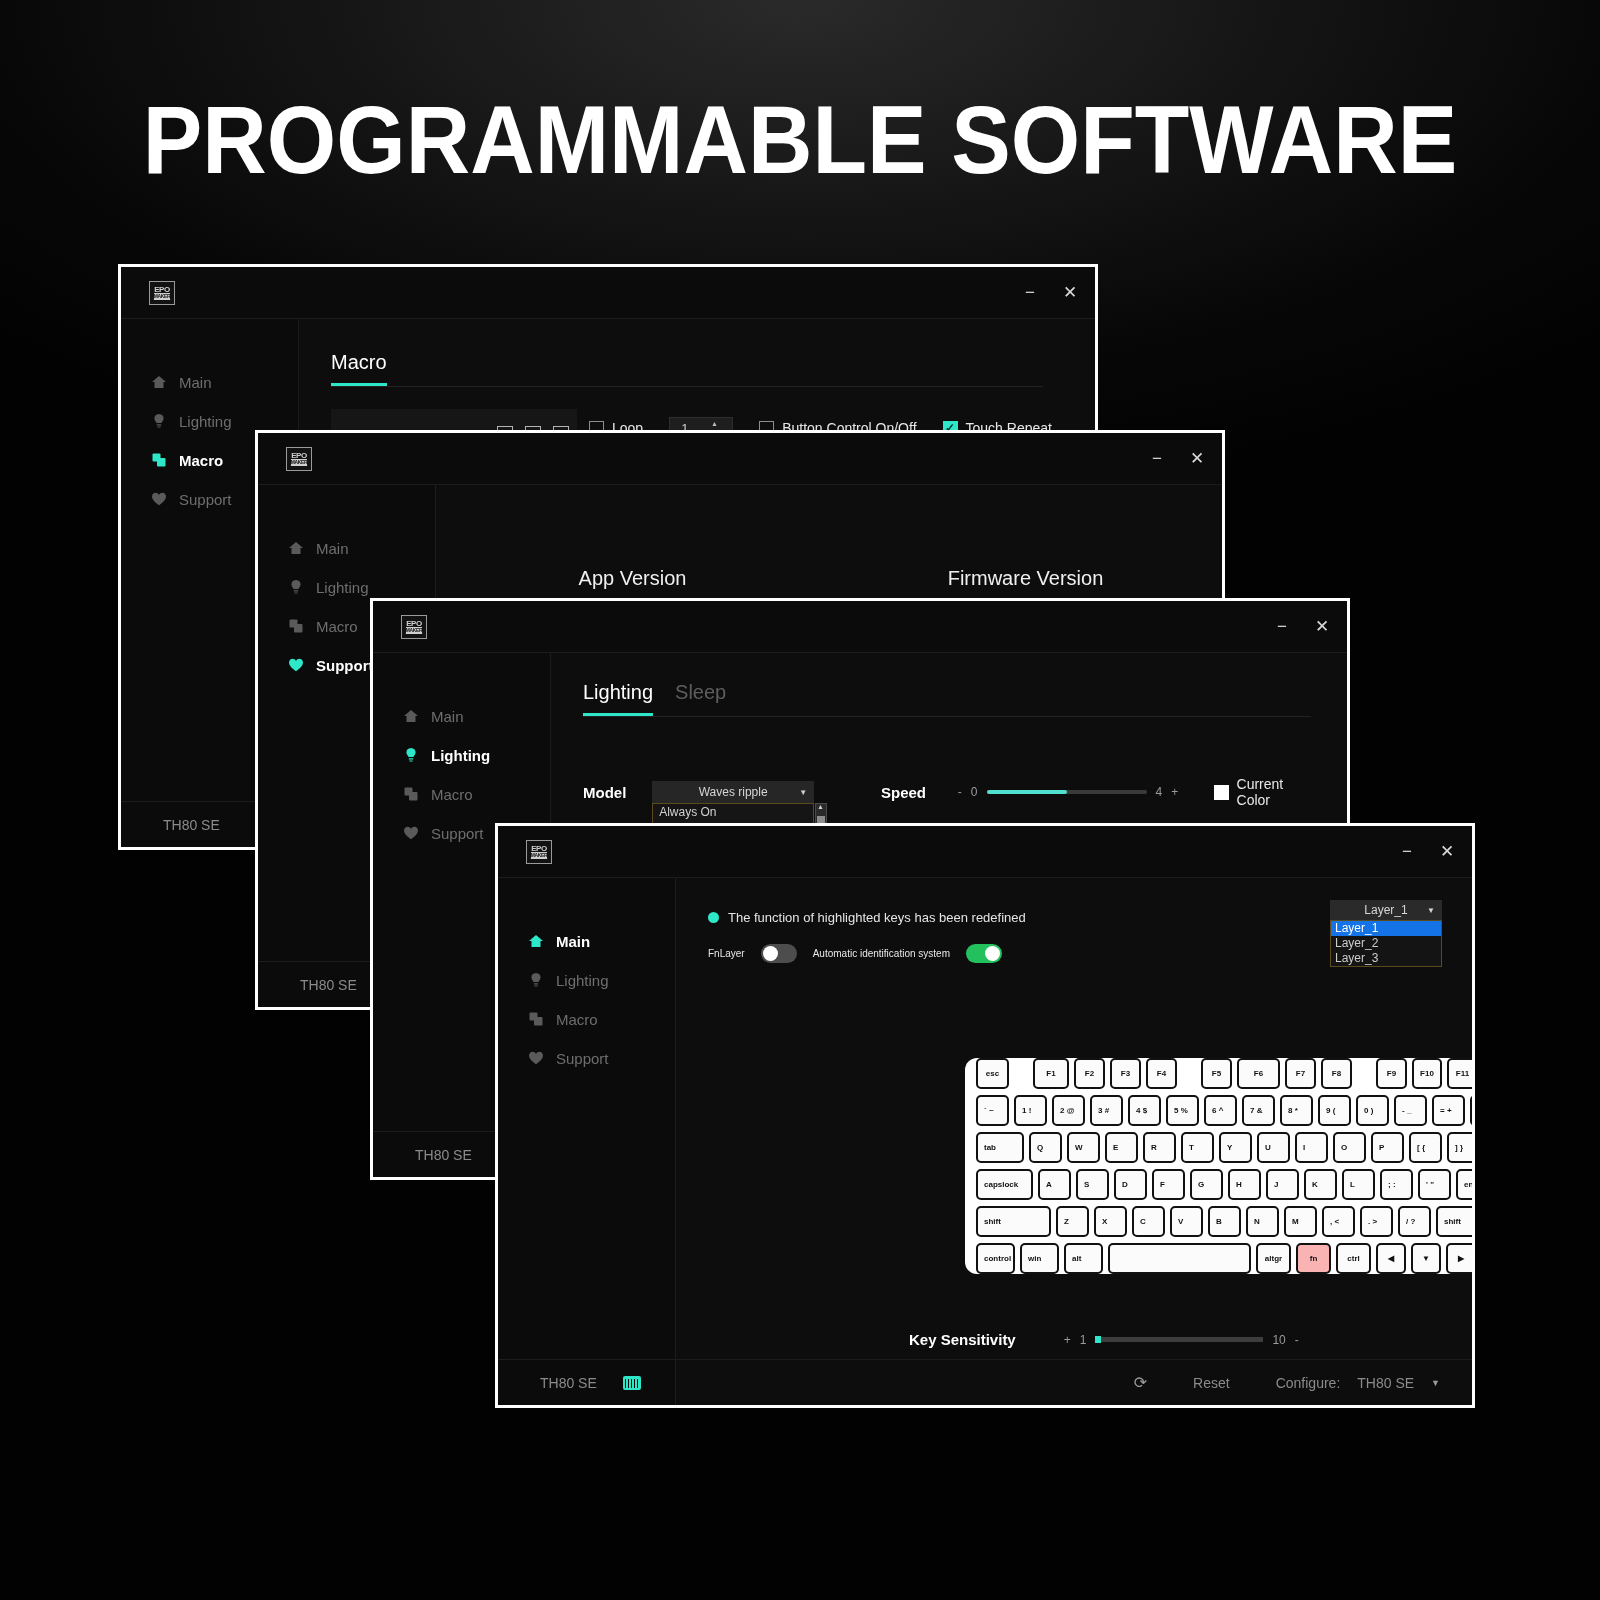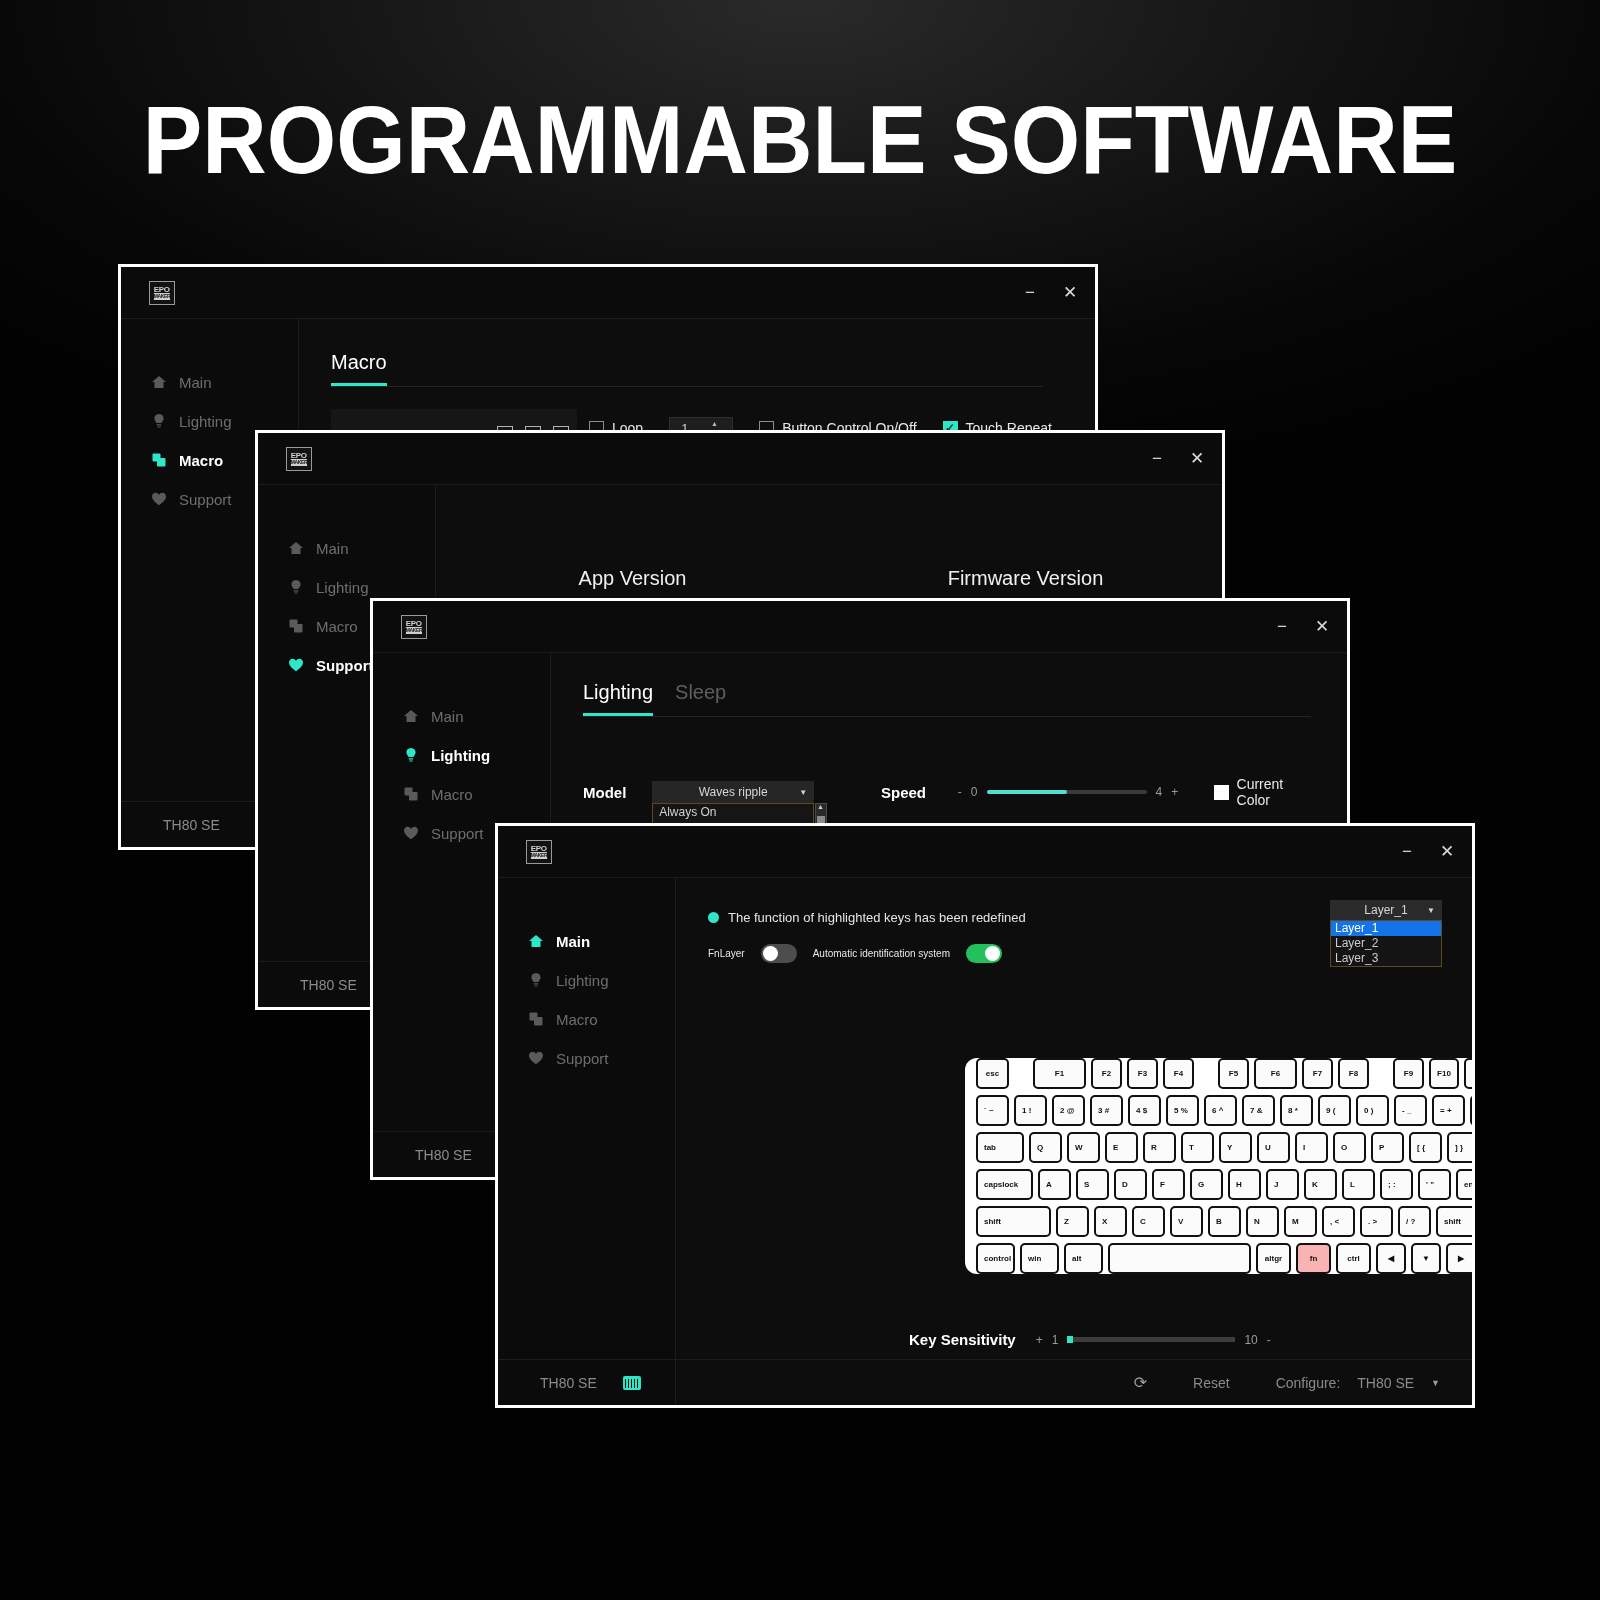--- a/index.html
+++ b/index.html
@@ -44,21 +44,21 @@
     position: absolute; left: 28px; top: 50%; transform: translateY(-50%);
     width: 26px; height: 24px;
     border: 1.5px solid #9a9a9a;
     background: #121212;
     display: flex; align-items: center; justify-content: center;
   }
   .logo .lg-in {
     font-size: 8px; font-weight: bold; color: #cfcfcf;
     line-height: 7px; letter-spacing: -0.4px;
     font-family: "Liberation Sans", sans-serif;
-    text-align: left;
+    text-align: center;
     text-decoration: underline;
   }
   .logo .lg-in b { display: block; }
   .logo .lg-in i { display: block; font-style: normal; font-size: 5px; background:#cfcfcf; color:#121212; }
   .win-btns {
     position: absolute; right: 14px; top: 50%; transform: translateY(-50%);
     display: flex; gap: 18px; align-items: center;
   }
   .win-btn {
     width: 22px; height: 22px; color: #d8d8d8;
@@ -204,21 +204,21 @@
     display:flex; align-items:center; padding-left:6px;
     font-size:8px; color:#111; font-weight:600; flex:0 0 auto;
     font-family:"Liberation Sans", sans-serif; white-space:nowrap;
   }
   .key.c { justify-content:center; padding-left:0; }
   .key.fn-hl { background:#f9b3b3; }
   .kb-main { display:flex; gap:6px; }
   .kb-left { flex:1 1 auto; display:flex; flex-direction:column; gap:6px; }
   .gap { width: 14px; flex: 0 0 14px; }
 
-  .sens { position:absolute; left: 233px; bottom: 60px; display:flex; align-items:center; gap:20px; }
+  .sens { position:absolute; left: 233px; bottom: 60px; display:flex; align-items:center; gap:48px; }
   .sens .sl { display:flex; align-items:center; gap:9px; color:#9a9a9a; font-size:12px; }
   .sens .track2 { width: 168px; height:5px; background:#3d3d3d; position:relative; }
   .sens .track2 .dot { position:absolute; left:0; top:-1px; width:6px; height:7px; background:#2ee6c8; }
 
   .sb-left { display:flex; align-items:center; gap:26px; padding-left:42px; }
   .kb-badge { width:18px; height:14px; background:#2ee6c8; border-radius:2px; position:relative; }
   .kb-badge::after { content:""; position:absolute; left:2px; top:3px; right:2px; bottom:2px;
                      background: repeating-linear-gradient(90deg,#0d0d0d 0 1px,transparent 1px 3px); }
   .sb-right { margin-left:auto; display:flex; align-items:center; gap:46px; padding-right:32px; }
   .refresh-ico { font-size:16px; color:#9a9a9a; }
@@ -556,21 +556,21 @@
           </ul>
         </div>
 
         <div class="kb">
           <div class="kb-main">
             <div class="kb-left">
 
               <div class="kb-row">
                 <div class="key c" style="width:33px">esc</div>
                 <div class="gap"></div>
-                <div class="key c" style="width:53px">F1</div>
+                <div class="key c" style="width:36px">F1</div>
                 <div class="key c" style="width:31px">F2</div>
                 <div class="key c" style="width:31px">F3</div>
                 <div class="key c" style="width:31px">F4</div>
                 <div class="gap"></div>
                 <div class="key c" style="width:31px">F5</div>
                 <div class="key c" style="width:43px">F6</div>
                 <div class="key c" style="width:31px">F7</div>
                 <div class="key c" style="width:31px">F8</div>
                 <div class="gap"></div>
                 <div class="key c" style="width:31px">F9</div>

